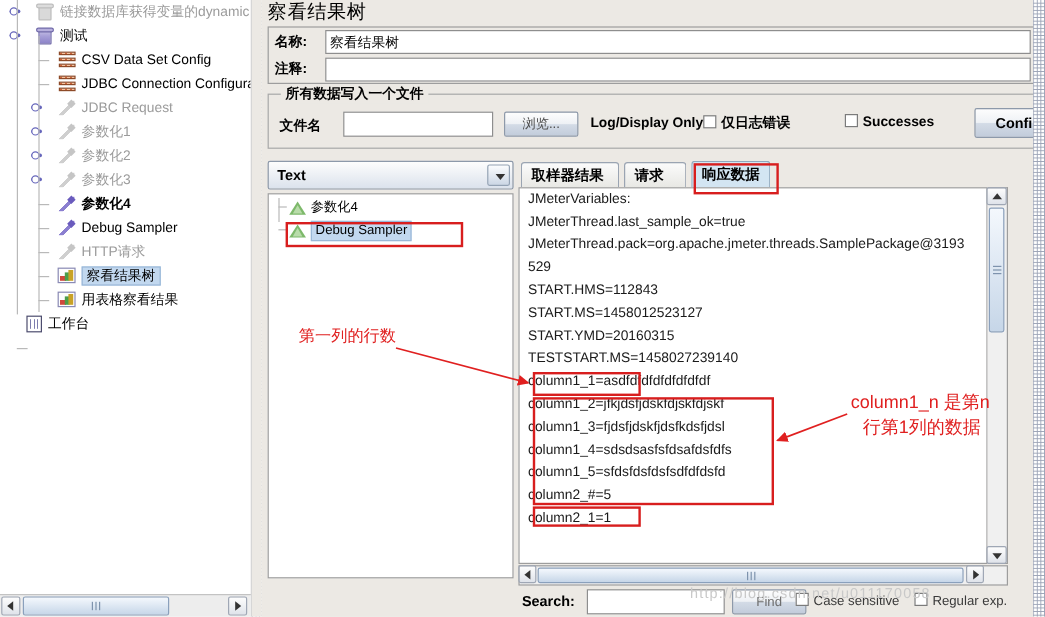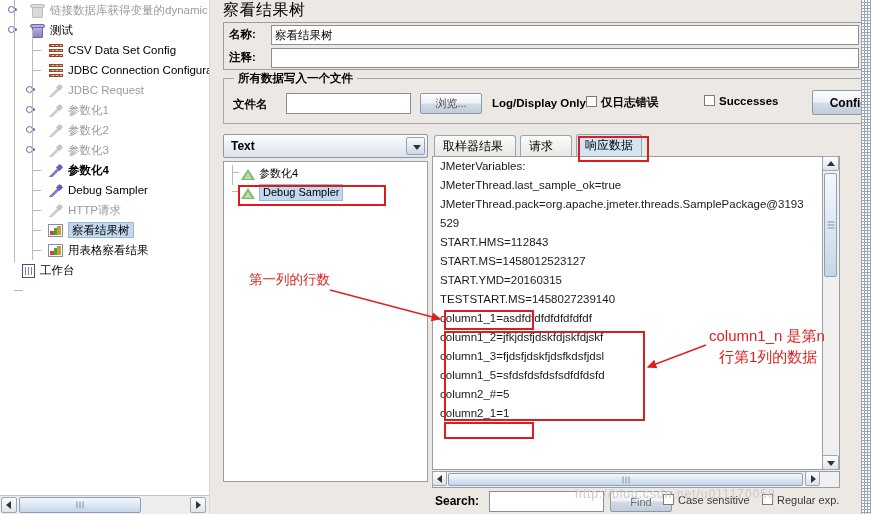--- a/index.html
+++ b/index.html
@@ -224,21 +224,21 @@
   }
   #scroll-auto-wrap { position:absolute; left:0; top:353px; width:205px; height:20px; }
   #scroll-auto-label { font-weight:bold; font-size:11.5px; }
 
   #tabs-pane {
     position:absolute; left:214px; top:134px; width:432px; height:378px;
   }
   .tabbar { position:absolute; left:0; top:0; height:22px; }
   .tab {
     position:absolute; top:1px; height:21px; padding:0 8px; line-height:20px;
-    font-weight:normal; font-size:12px; border:1px solid #9aa4b2;
+    font-weight:bold; font-size:12px; border:1px solid #9aa4b2;
     border-bottom:none; border-radius:3px 3px 0 0;
     background:linear-gradient(180deg,#fbfbfb,#e8e8e4);
   }
   .tab.active { background:#d3e5f2; border-color:#8fa8bd; top:0; height:22px; line-height:21px; }
   #resp-area {
     position:absolute; left:0; top:22px; width:391px; height:314px;
     background:#fff; border:1px solid #9d9d9d; overflow:hidden;
   }
   .rline {
     height:19px; line-height:19px; white-space:nowrap; padding-left:7px;
@@ -424,20 +424,21 @@
           <div class="rline">JMeterThread.last_sample_ok=true</div>
           <div class="rline">JMeterThread.pack=org.apache.jmeter.threads.SamplePackage@3193</div>
           <div class="rline">529</div>
           <div class="rline">START.HMS=112843</div>
           <div class="rline">START.MS=1458012523127</div>
           <div class="rline">START.YMD=20160315</div>
           <div class="rline">TESTSTART.MS=1458027239140</div>
           <div class="rline">column1_1=asdfdfdfdfdfdfdfdf</div>
           <div class="rline">column1_2=jfkjdsfjdskfdjskfdjskf</div>
           <div class="rline">column1_3=fjdsfjdskfjdsfkdsfjdsl</div>
+          <div class="rline">column1_4=sdsdsasfsfdsafdsfdfs</div>
           <div class="rline">column1_5=sfdsfdsfdsfsdfdfdsfd</div>
           <div class="rline">column2_#=5</div>
           <div class="rline">column2_1=1</div>
         </div>
 
       <div id="resp-vscroll">
         <div class="sb-btn" style="left:-1px; top:-1px; width:17px; height:15px;">
             <span class="sb-arrow u"></span>
           </div>
         <div class="sb-thumb" style="left:1px; top:16px; width:13px; height:104px;">

